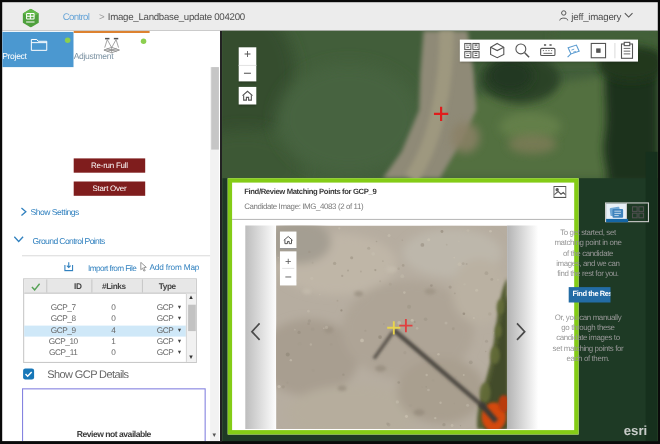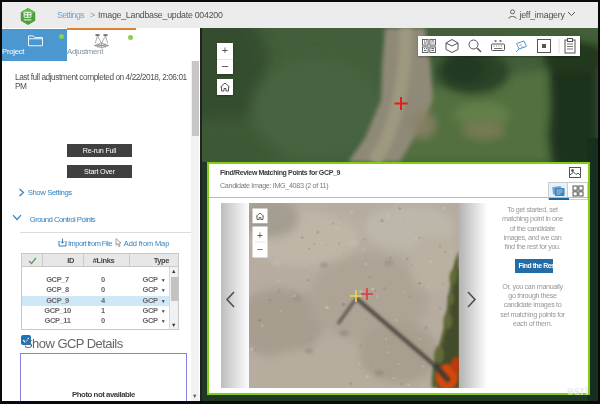--- a/index.html
+++ b/index.html
@@ -13,37 +13,37 @@
 .crumb { position:absolute; top:8px; font-size:8.8px; letter-spacing:-0.25px; }
 #userbox { position:absolute; top:7px; right:22px; font-size:8.8px; color:#4f4f4f; letter-spacing:-0.2px; }
 
 
 #lpanel { position:absolute; left:2px; top:28px; width:200px; height:373px; background:#fff; border-right:2px solid #222; overflow:hidden; }
 .tab { position:absolute; top:1px; height:32px; background:#4b98d0; }
 .tab .lbl { position:absolute; bottom:5px; width:100%; text-align:left; font-size:7.8px; letter-spacing:-0.3px; color:#fff; }
 .gdot { position:absolute; width:5px; height:5px; border-radius:50%; background:#8ccf4f; top:5px; right:3.5px; }
 #btxt1 { position:absolute; left:13px; top:44.5px; font-size:8.3px; line-height:9.4px; color:#4f4f4f; letter-spacing:-0.45px; white-space:nowrap;}
 #btxt2 { position:absolute; left:18px; top:70px; font-size:8.3px; line-height:8.6px; color:#7b7b7b; letter-spacing:-0.35px; white-space:nowrap;}
-.bluebtn { position:absolute; left:65px; width:65px; height:13px; background:#404040; color:#fff; font-size:7.2px; letter-spacing:-0.2px; text-align:center; line-height:13px; }
+.bluebtn { position:absolute; left:65px; width:65px; height:13px; background:#7f1d1d; color:#fff; font-size:7.2px; letter-spacing:-0.2px; text-align:center; line-height:13px; }
 .blink { color:#3181bf; white-space:nowrap; }
 #gcptable { position:absolute; left:19px; top:225px; width:158px; height:77px; border:1px solid #c9c9c9; font-size:7.5px; letter-spacing:-0.4px; color:#666; }
 #gcptable .hdr { height:13px; background:#e7e7e7; border-bottom:1px solid #c9c9c9; font-weight:bold; color:#444; }
 .cell { position:absolute; top:0; height:100%; }
 .trow { position:absolute; left:0; width:147px; height:10.3px; }
 .trow div { position:absolute; text-align:center; line-height:10.3px; }
 #photobox { position:absolute; left:18px; top:324.5px; width:167px; height:80px; border:1px solid #8583e0; background:#fff; }
 #lscroll { position:absolute; right:1px; top:33px; width:8px; height:340px; background:#f2f2f2; }
 
 
 #map { position:absolute; left:202px; top:28px; width:396px; height:373px; background:#41603b; overflow:hidden; }
 .mapbtn { position:absolute; width:16px; background:#fff; box-shadow:0 1px 2px rgba(0,0,0,.3); color:#555; }
 #toolbar { position:absolute; left:216px; top:8px; width:162px; height:20px; background:#fff; box-shadow:0 1px 2px rgba(0,0,0,.3); }
 
 
-#bpanel { position:absolute; left:207px; top:162px; width:383px; height:233px; background:#fff; border:2px solid #84cc16; }
+#bpanel { position:absolute; left:207px; top:162px; width:319px; height:233px; background:#fff; border:4px solid #84cc16; }
 #bp-title { position:absolute; left:11px; top:5px; font-size:7px; font-weight:bold; letter-spacing:-0.35px; color:#3a3a3a; white-space:nowrap;}
 #bp-cand { position:absolute; left:11px; top:17px; font-size:7.2px; letter-spacing:-0.35px; color:#7a7a7a; white-space:nowrap;}
 #stripL { position:absolute; left:12px; top:39px; width:28px; height:185px; background:linear-gradient(to right,#bdbdbd,#fdfdfd); }
 #stripR { position:absolute; left:250px; top:39px; width:28px; height:185px; background:linear-gradient(to right,#b3b3b3,#fefefe); }
 #bphoto { position:absolute; left:40px; top:39px; width:210px; height:185px; }
 #btext, #btext2 { position:absolute; left:275px; width:97px; text-align:center; color:#979797; font-size:7.2px; letter-spacing:-0.35px; line-height:9.3px; }
 #findbtn { position:absolute; left:306px; top:94.5px; width:38px; height:14.5px; background:#236ca5; color:#fff; font-size:6.8px; font-weight:bold; letter-spacing:-0.4px; line-height:14.5px; padding-left:3.5px; white-space:nowrap; overflow:hidden; }
 .chev { position:absolute; top:126px; }
 </style>
 </head>
@@ -53,21 +53,21 @@
     <svg id="logo" width="16" height="17" viewBox="0 0 18 20">
       <polygon points="9,0 17.5,5 17.5,15 9,20 0.5,15 0.5,5" fill="#4ea03c"></polygon>
       <polygon points="9,0 17.5,5 9,10 0.5,5" fill="#62b84a"></polygon>
       <g stroke="#fff" stroke-width="1.1" fill="none">
         <rect x="4.5" y="5" width="8" height="6" rx="0.5"></rect>
         <line x1="8.5" y1="5" x2="8.5" y2="11"></line>
         <line x1="4.5" y1="8" x2="12.5" y2="8"></line>
         <line x1="4" y1="14" x2="13" y2="14"></line>
       </g>
     </svg>
-    <span class="crumb" style="left:55px;color:#6ba7d8;letter-spacing:-0.6px;">Settings</span>
+    <span class="crumb" style="left:55px;color:#6ba7d8;letter-spacing:-0.6px;">Control</span>
     <span class="crumb" style="left:88px;color:#9a9a9a;">&gt;</span>
     <span class="crumb" style="left:96px;color:#4f4f4f;">Image_Landbase_update 004200</span>
     <span id="userbox">
       <svg width="9" height="10" viewBox="0 0 9 10" style="vertical-align:-1px">
           <circle cx="4.5" cy="2.8" r="2" fill="none" stroke="#555" stroke-width="0.9"></circle>
           <path d="M0.8,9.6 C0.8,6.8 8.2,6.8 8.2,9.6" fill="none" stroke="#555" stroke-width="0.9"></path>
         </svg>
       jeff_imagery
       <svg width="9" height="6" viewBox="0 0 9 6" style="vertical-align:1px">
           <polyline points="1,1 4.5,4.5 8,1" fill="none" stroke="#555" stroke-width="1"></polyline>
@@ -94,21 +94,20 @@
         <g fill="none" stroke="#8a8a8a" stroke-width="0.7">
           <path d="M4.5,2 L2.2,9.3 M4.5,2 L8.5,9.3 M12.5,2 L8.5,9.3 M12.5,2 L14.8,9.3"></path>
           <polygon points="8.5,9 15.5,11.5 8.5,14 1.5,11.5"></polygon>
           <path d="M1.5,11.5 L8.5,11.5 L15.5,11.5 M8.5,9 L8.5,14 M4,10 L13,13 M13,10 L4,13"></path>
         </g>
       </svg>
       <div class="lbl" style="color:#7d93a3;">Adjustment</div>
         <div class="gdot"></div>
     </div>
 
-    <div id="btxt1">Last full adjustment completed on 4/22/2018, 2:06:01<br>PM</div>
 
     <div class="bluebtn" style="top:116px;">Re-run Full</div>
     <div class="bluebtn" style="top:137px;">Start Over</div>
 
     <div class="blink" style="position:absolute;left:16px;top:159.5px;font-size:7.8px;letter-spacing:-0.45px;">
       <svg width="7" height="9" viewBox="0 0 7 9" style="vertical-align:-1.5px;">
           <polyline points="1.5,1 5.5,4.5 1.5,8" fill="none" stroke="#3181bf" stroke-width="1.2"></polyline>
         </svg>
       <span style="margin-left:1px;">Show Settings</span>
     </div>
@@ -120,37 +119,37 @@
     </div>
     <div style="position:absolute;left:18px;top:203.5px;width:175px;border-top:1px solid #dcdcdc;"></div>
 
     <div class="blink" style="position:absolute;left:55.5px;top:210px;font-size:7.5px;letter-spacing:-0.55px;">
       <svg width="9" height="9" viewBox="0 0 9 9" style="vertical-align:-1.5px;">
           <g fill="none" stroke="#3181bf" stroke-width="1">
             <path d="M1,3 v5 h7 v-5"></path>
             <path d="M4.5,0.5 v4.5 M2.8,3.4 L4.5,5.2 L6.2,3.4"></path>
           </g>
         </svg>
-      <span style="margin-left:0px;">Import from File</span>
+      <span style="margin-left:12px;">Import from File</span>
       <svg width="7" height="9" viewBox="0 0 7 9" style="vertical-align:-1.5px;margin-left:2px;">
           <path d="M1,0.5 L6,5 L3.7,5.3 L5,8 L3.8,8.5 L2.6,5.8 L1,7.2 Z" fill="none" stroke="#8a8a8a" stroke-width="0.8"></path>
         </svg>
       <span style="letter-spacing:-0.15px;">Add from Map</span>
     </div>
 
     <div id="gcptable">
       <div class="hdr" style="position:relative;">
         <div class="cell" style="left:0;width:21px;border-right:1px solid #c9c9c9;"><svg width="9" height="8" viewBox="0 0 9 8" style="margin:3px 0 0 6px;">
               <polyline points="1,4 3.5,6.5 8,1" fill="none" stroke="#56a256" stroke-width="1.3"></polyline>
             </svg></div>
         <div class="cell" style="left:21px;width:41px;border-right:1px solid #c9c9c9;text-align:right;line-height:13px;padding-right:9px;">ID</div>
         <div class="cell" style="left:62px;width:46px;border-right:1px solid #c9c9c9;text-align:center;line-height:13px;padding-right:6px;">#Links</div>
-        <div class="cell" style="left:108px;width:39px;text-align:right;line-height:13px;padding-left:5px;">Type</div>
+        <div class="cell" style="left:108px;width:39px;text-align:center;line-height:13px;padding-left:5px;">Type</div>
       </div>
-      <div style="position:relative;height:62px;font-weight:bold;">
+      <div style="position:relative;height:62px;">
         <div class="trow" style="top:7.9px;">
             <div style="left:15px;width:41px;">GCP_7</div>
             <div style="left:58px;width:46px;">0</div>
             <div style="left:113px;width:30px;">GCP</div>
             <div style="left:136px;width:10px;font-size:5px;color:#444;">▼</div>
           </div>
         <div class="trow" style="top:18.2px;">
             <div style="left:15px;width:41px;">GCP_8</div>
             <div style="left:58px;width:46px;">0</div>
             <div style="left:113px;width:30px;">GCP</div>
@@ -181,24 +180,24 @@
           <div style="position:absolute;bottom:1px;left:1px;font-size:5.5px;color:#333;">▼</div>
         </div>
       </div>
     </div>
 
     <div style="position:absolute;left:18.5px;top:306.5px;width:10px;height:10px;background:#1777b8;border-radius:2px;">
       <svg width="10" height="10" viewBox="0 0 10 10" style="display:block;">
           <polyline points="2.2,5.1 4.1,7 7.8,3.1" fill="none" stroke="#fff" stroke-width="1.3"></polyline>
         </svg>
     </div>
-    <div style="position:absolute;left:22px;top:307.5px;font-size:13px;letter-spacing:-0.55px;color:#666;white-space:nowrap;">Show GCP Details</div>
+    <div style="position:absolute;left:41px;top:307.5px;font-size:10px;letter-spacing:-0.55px;color:#666;white-space:nowrap;">Show GCP Details</div>
 
     <div id="photobox">
-        <div style="position:absolute;left:0;top:36.5px;width:100%;text-align:center;font-size:7.8px;font-weight:bold;letter-spacing:-0.45px;color:#3a3a3a;">Photo not available</div>
+        <div style="position:absolute;left:0;top:36.5px;width:100%;text-align:center;font-size:7.8px;font-weight:bold;letter-spacing:-0.45px;color:#3a3a3a;">Review not available</div>
       </div>
 
     <div id="lscroll">
       <div style="position:absolute;top:0;left:0.5px;width:7px;height:75px;background:#c6c6c6;"></div>
       <div style="position:absolute;bottom:2px;left:1px;font-size:5.5px;color:#555;">▼</div>
     </div>
   </div>
 
   <div id="map">
     <svg width="396" height="373" viewBox="0 0 396 373">

